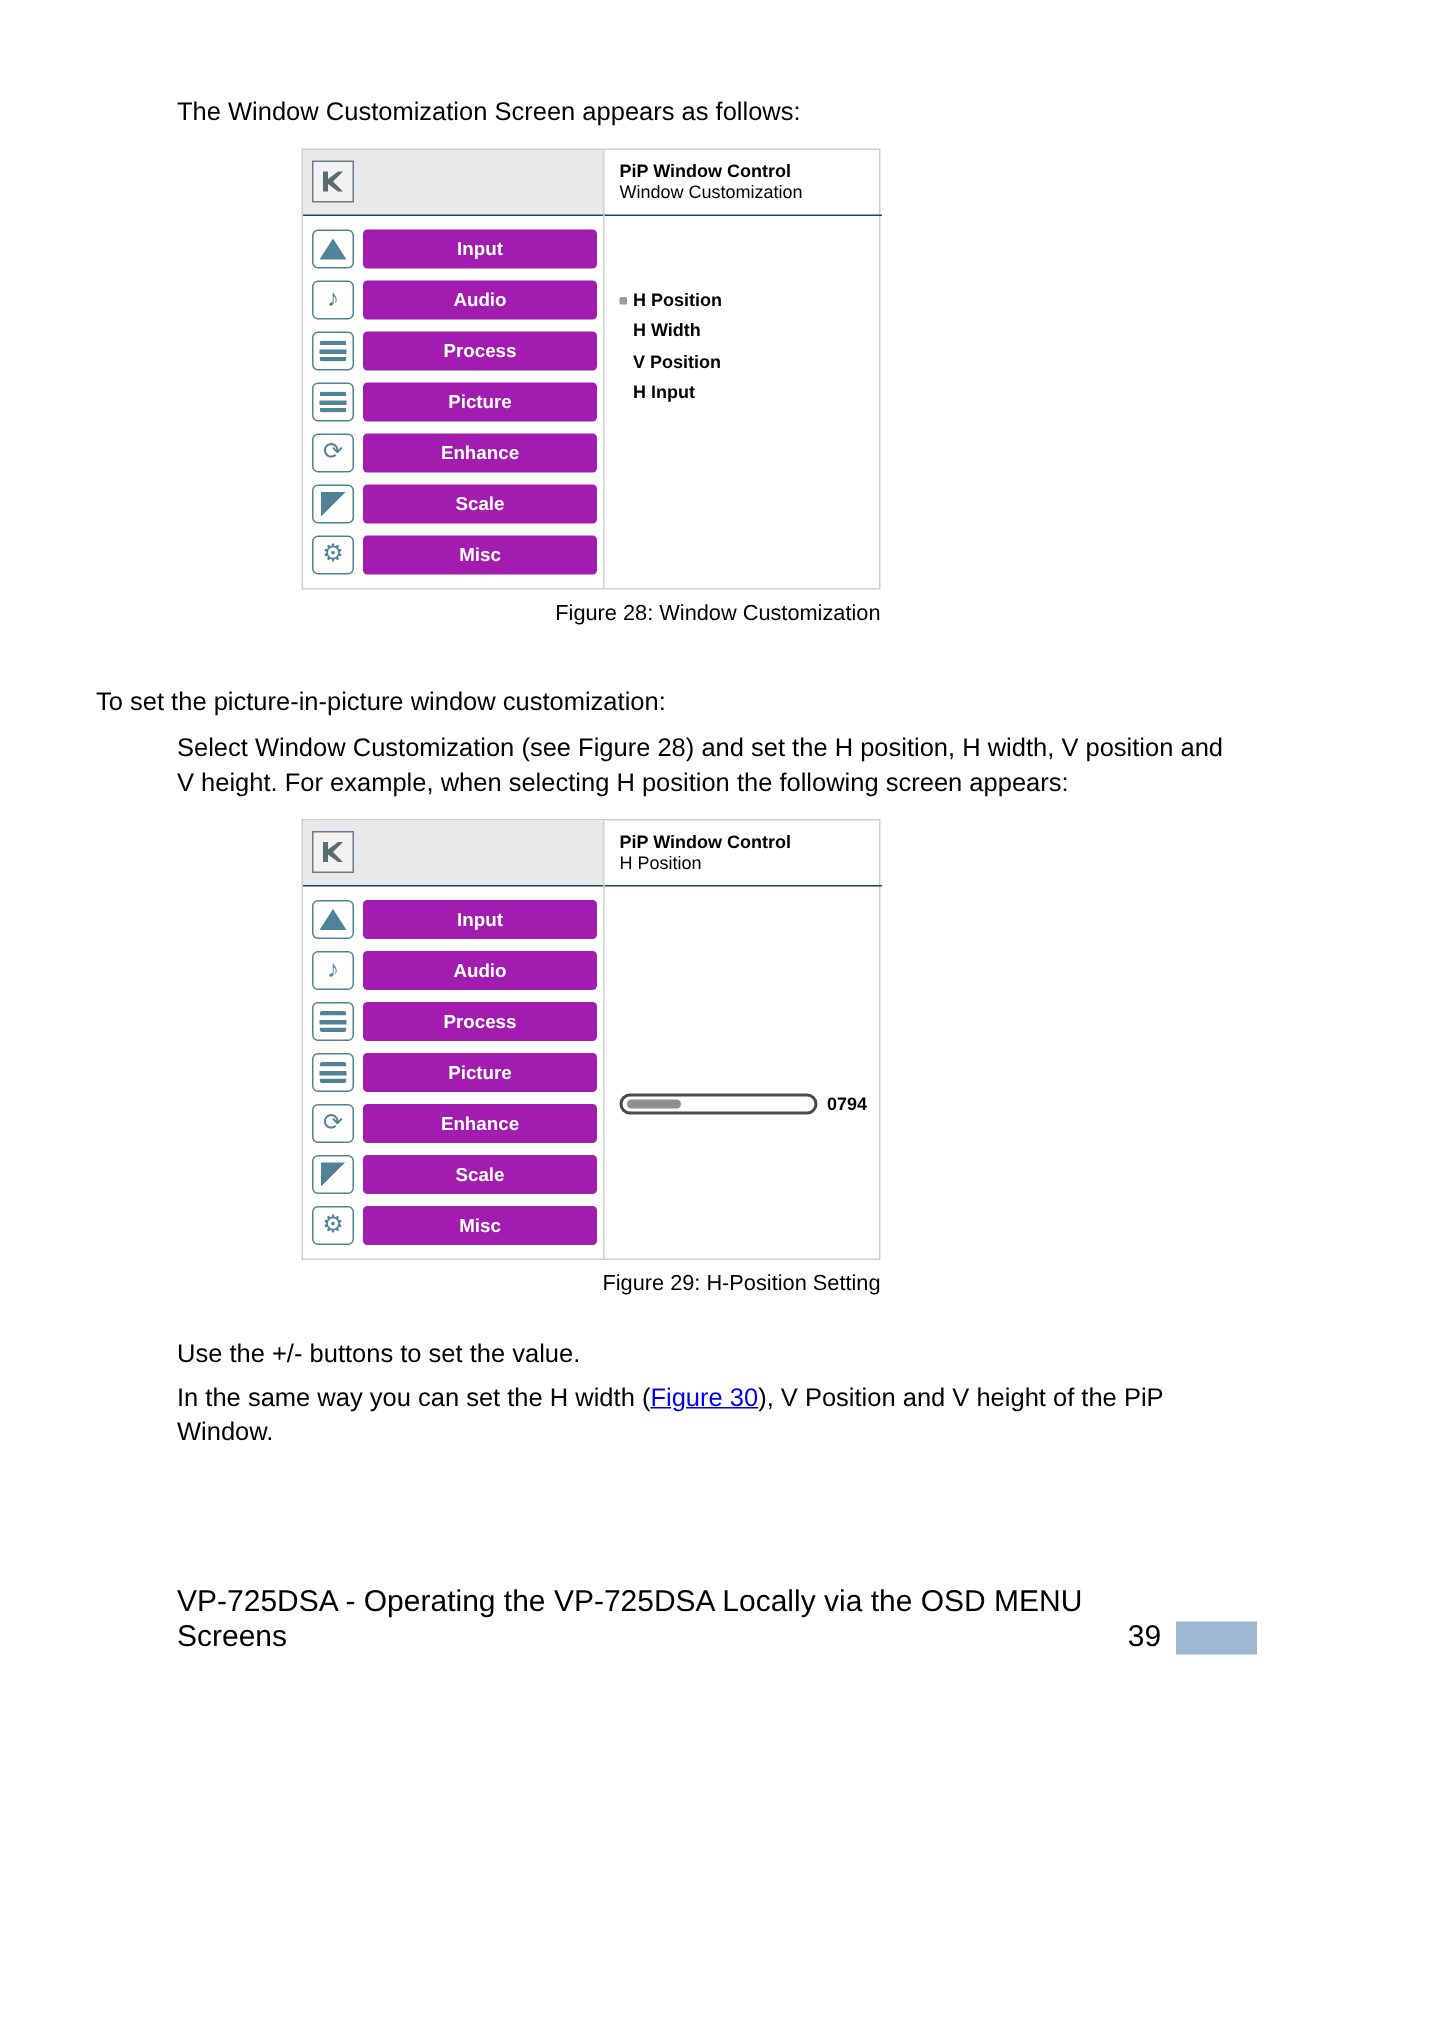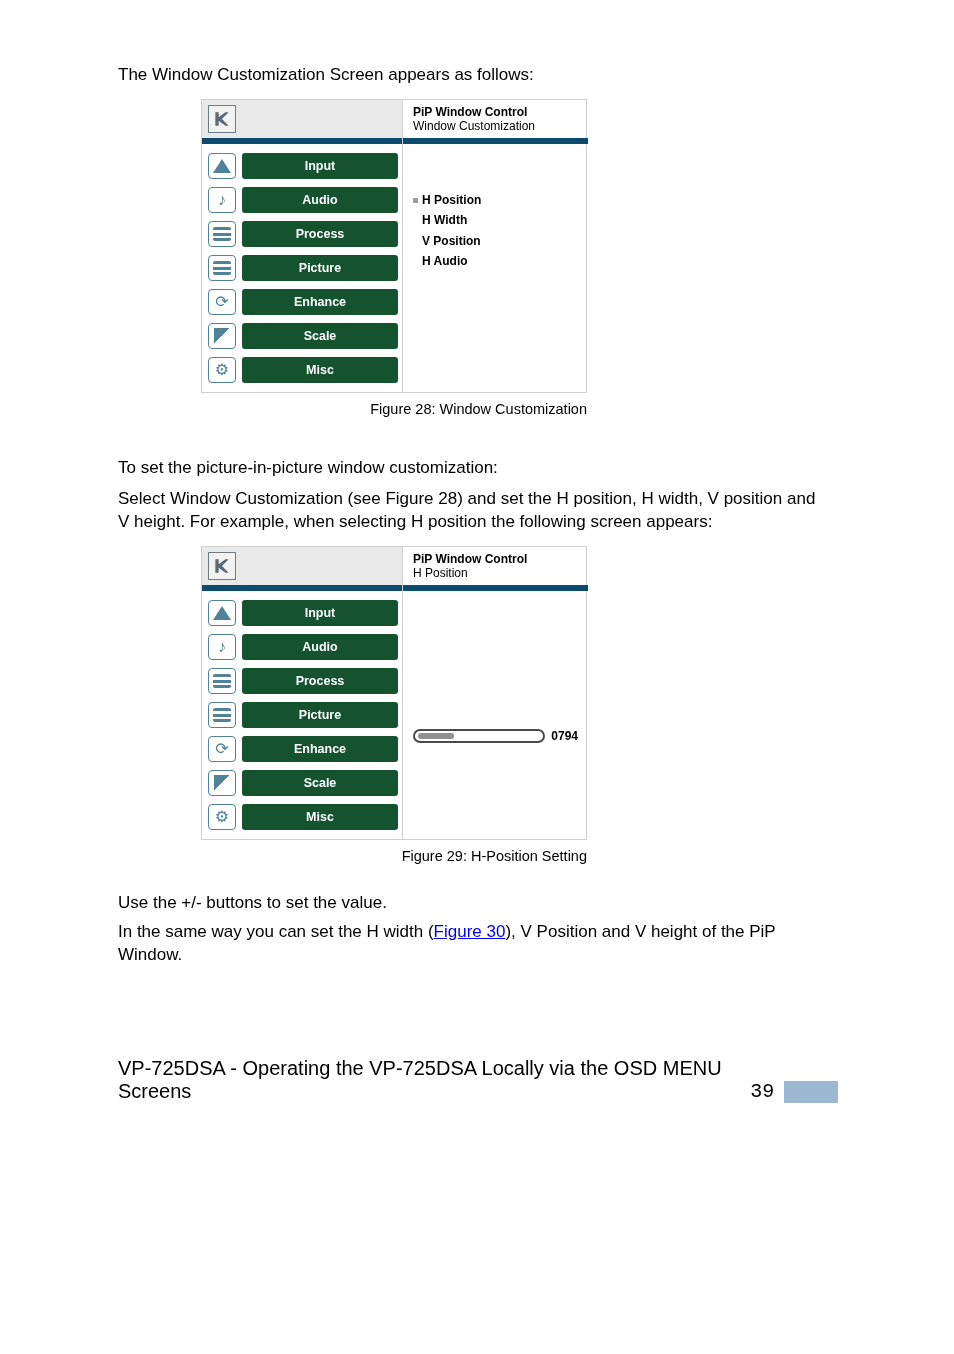--- a/index.html
+++ b/index.html
@@ -1,33 +1,33 @@
 <!DOCTYPE html>
 <html><head>
 <meta charset="utf-8">
 <style>
   * { box-sizing: border-box; margin: 0; padding: 0; }
   html, body { width: 954px; background: #fff; font-family: Arial, Helvetica, sans-serif; color: #000; }
   .page { width: 788px; padding: 64px 0 40px 0; position: relative; }
 
   .body-text { margin-left: 118px; width: 700px; font-size: 17px; color: #000; line-height: 1.35; }
-  .section-head { margin-left: 118px; width: 700px; font-size: 17px; color: #000; line-height: 1.35; margin-top: 40px; margin-bottom: 8px; }
+  .section-head { margin-left: 64px; width: 700px; font-size: 17px; color: #000; line-height: 1.35; margin-top: 40px; margin-bottom: 8px; }
   .body-text.under-fig { margin-top: 28px; }
   .body-text.above-fig { margin-bottom: 10px; }
 
   .figcap { text-align: right; font-size: 14.5px; color: #000; margin-top: 8px; }
 
   
   .osd-wrap { margin: 12px auto 0 auto; width: 386px; }
   .osd { width: 386px; border: 1px solid #cfcfcf; background: #fff; display: grid; grid-template-columns: 200px 1px 185px; }
   .osd-left { }
   .osd-div { background: #d0d0d0; }
   .osd-right { }
 
-  .osd-head { height: 44px; border-bottom: 6px solid #0c4a6e; }
+  .osd-head { height: 44px; border-bottom: 1px solid #0c4a6e; }
   .osd-head-left { background: #e9e9e9; display:flex; align-items:center; padding-left:6px; }
   .logo-box { width:28px; height:28px; border:1px solid #6b7c82; background:#f2f2f2; display:flex; align-items:center; justify-content:center; }
   .logo-box svg { width:20px; height:20px; }
   .osd-head-right { display:flex; flex-direction:column; justify-content:center; padding:0 10px; }
   .osd-head-title { font-weight:700; font-size:12px; color:#000; }
   .osd-head-sub { font-size:12px; color:#000; }
 
   .menu { display:flex; flex-direction:column; gap:6px; padding:8px 4px 8px 6px; }
   .menu-row { display:flex; align-items:center; gap:6px; height:28px; }
   .menu-icon { width:28px; height:26px; flex:0 0 28px; border:1px solid #508397; border-radius:4px; background:#fff; display:flex; align-items:center; justify-content:center; }
@@ -37,39 +37,39 @@
   .shape.note { background:none; width:auto; height:auto; border-radius:0; display:flex; }
   .shape.gear::before { content:"\2699"; color:#508397; font-size:16px; line-height:1; }
   .shape.gear { background:none; width:auto; height:auto; border-radius:0; display:flex; }
   .shape.stack { background:none; width:18px; height:14px; border-top:3px solid #508397; border-bottom:3px solid #508397; position:relative; }
   .shape.stack::after { content:""; position:absolute; top:3px; left:0; right:0; height:3px; background:#508397; }
   .shape.arrow::before { content:"\27F3"; color:#508397; font-size:16px; line-height:1; }
   .shape.arrow { background:none; width:auto; height:auto; display:flex; }
   .shape.diag { background:none; width:16px; height:16px; border-radius:0; }
   .shape.diag::before { content:""; display:block; width:100%; height:100%; background: linear-gradient(135deg, #508397 50%, transparent 50%); }
 
-  .menu-btn { flex:1; height:26px; background:#14532d; color:#fff; font-size:12.5px; font-weight:700; display:flex; align-items:center; justify-content:center; border-radius:3px; }
+  .menu-btn { flex:1; height:26px; background:#a21caf; color:#fff; font-size:12.5px; font-weight:700; display:flex; align-items:center; justify-content:center; border-radius:3px; }
 
   .right-body { padding:8px 10px 10px 10px; display:flex; flex-direction:column; justify-content:center; height:100%; }
   .right-body.list { justify-content:flex-start; padding-top:46px; }
   .opt { font-size:12px; font-weight:700; color:#000; line-height:1.7; display:flex; align-items:center; }
   .opt .bullet { width:5px; height:5px; background:#9a9a9a; margin-right:4px; border-radius:1px; }
   .opt .spacer { width:9px; display:inline-block; }
 
   .slider-row { display:flex; gap:6px; }
   .slider-track { flex:1; height:14px; border:2px solid #4a4a4a; border-radius:8px; background:#fff; position:relative; }
   .slider-fill { position:absolute; top:2px; left:3px; bottom:2px; width:28%; background:#8f8f8f; border-radius:4px; }
   .slider-val { font-size:12px; font-weight:700; color:#000; }
 
   
   .footer { display:flex; align-items:flex-end; justify-content:flex-start; margin: 90px 0 0 118px; width: 720px; font-size:20px; }
   .footer .spacer-grow { flex:1; }
   .page-badge { width:58px; height:22px; background:#9cb8d3; }
   .footer-text { color:#000; }
-  .page-num { margin-right:10px;font-family:Liberation Mono, monospace; }
+  .page-num { margin-right:10px; }
 </style>
 </head>
 <body>
 
 <div class="page">
 
   <p class="body-text above-fig">The Window Customization Screen appears as follows:</p>
 
   <div class="osd-wrap">
     <div class="osd">
@@ -140,21 +140,21 @@
           <div class="opt">
               <span class="spacer"></span>
               <span>H Width</span>
             </div>
           <div class="opt">
               <span class="spacer"></span>
               <span>V Position</span>
             </div>
           <div class="opt">
               <span class="spacer"></span>
-              <span>H Audio</span>
+              <span>H Input</span>
             </div>
         </div>
       </div>
     </div>
     <p class="figcap">Figure 28: Window Customization</p>
   </div>
 
   <p class="section-head">To set the picture-in-picture window customization:</p>
   <p class="body-text above-fig">Select Window Customization (see Figure 28) and set the H position,  H width, V position and V height.  For example, when selecting H position the following screen appears:</p>
 

